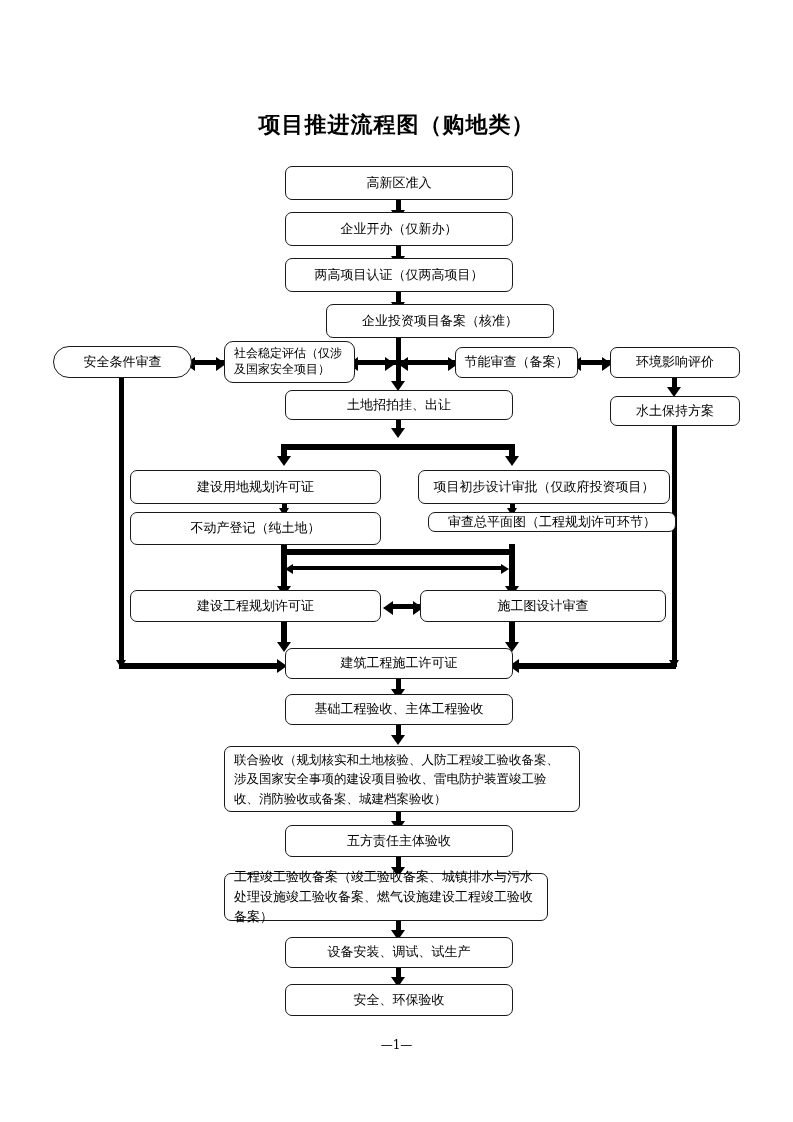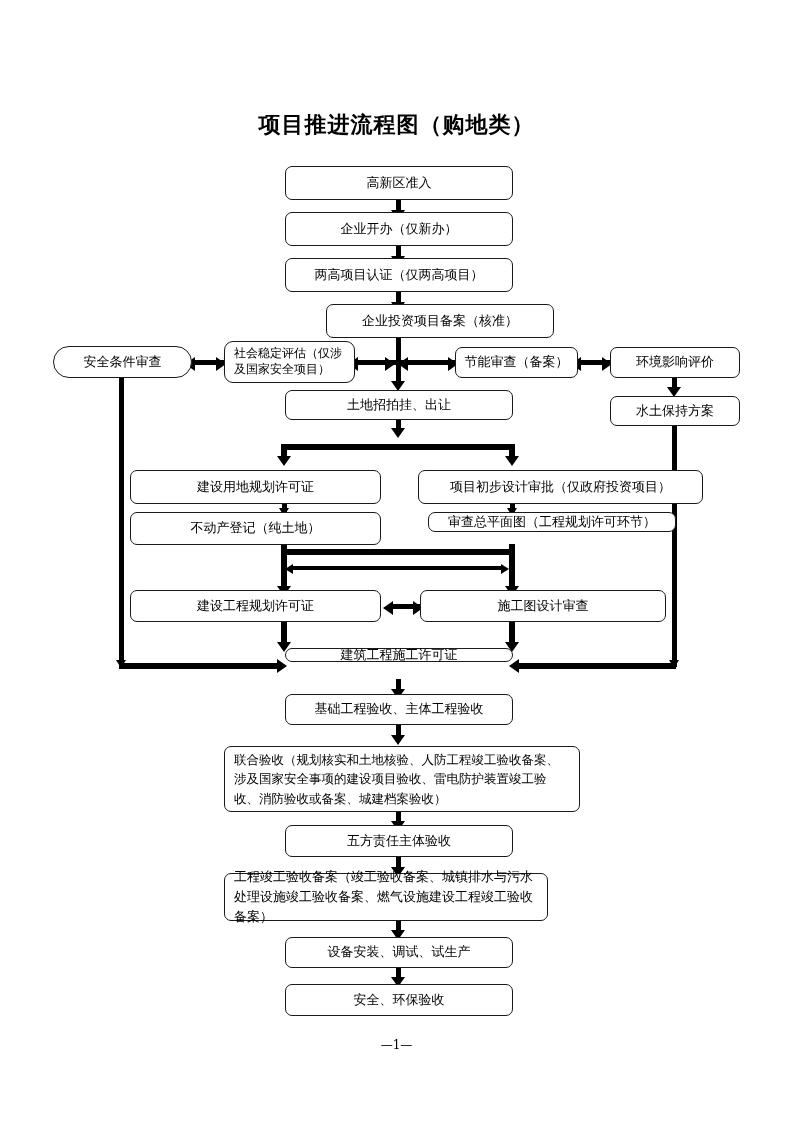--- a/index.html
+++ b/index.html
@@ -239,41 +239,41 @@
   </div>
 
   <div class="node" style="left:610px; top:396px; width:130px; height:30px;">
     <span class="txt">水土保持方案</span>
   </div>
 
   <div class="node" style="left:130px; top:470px; width:251px; height:34px;">
     <span class="txt">建设用地规划许可证</span>
   </div>
 
-  <div class="node" style="left:418px; top:470px; width:285px; height:34px;justify-content:center;">
+  <div class="node" style="left:418px; top:470px; width:252px; height:34px;justify-content:center;">
     <span class="txt">项目初步设计审批（仅政府投资项目）</span>
   </div>
 
   <div class="node" style="left:130px; top:512px; width:251px; height:33px;">
     <span class="txt">不动产登记（纯土地）</span>
   </div>
 
   <div class="node" style="left:428px; top:512px; width:248px; height:20px;">
     <span class="txt">审查总平面图（工程规划许可环节）</span>
   </div>
 
   <div class="node" style="left:130px; top:590px; width:251px; height:32px;">
     <span class="txt">建设工程规划许可证</span>
   </div>
 
   <div class="node" style="left:420px; top:590px; width:246px; height:32px;">
     <span class="txt">施工图设计审查</span>
   </div>
 
-  <div class="node" style="left:285px; top:648px; width:228px; height:14px;">
+  <div class="node" style="left:285px; top:648px; width:228px; height:31px;">
     <span class="txt">建筑工程施工许可证</span>
   </div>
 
   <div class="node" style="left:285px; top:694px; width:228px; height:31px;">
     <span class="txt">基础工程验收、主体工程验收</span>
   </div>
 
   <div class="node left-text" style="left:224px; top:746px; width:356px; height:66px; font-size:12.5px; line-height:1.55;">
     <span class="txt">联合验收（规划核实和土地核验、人防工程竣工验收备案、涉及国家安全事项的建设项目验收、雷电防护装置竣工验收、消防验收或备案、城建档案验收）</span>
   </div>

